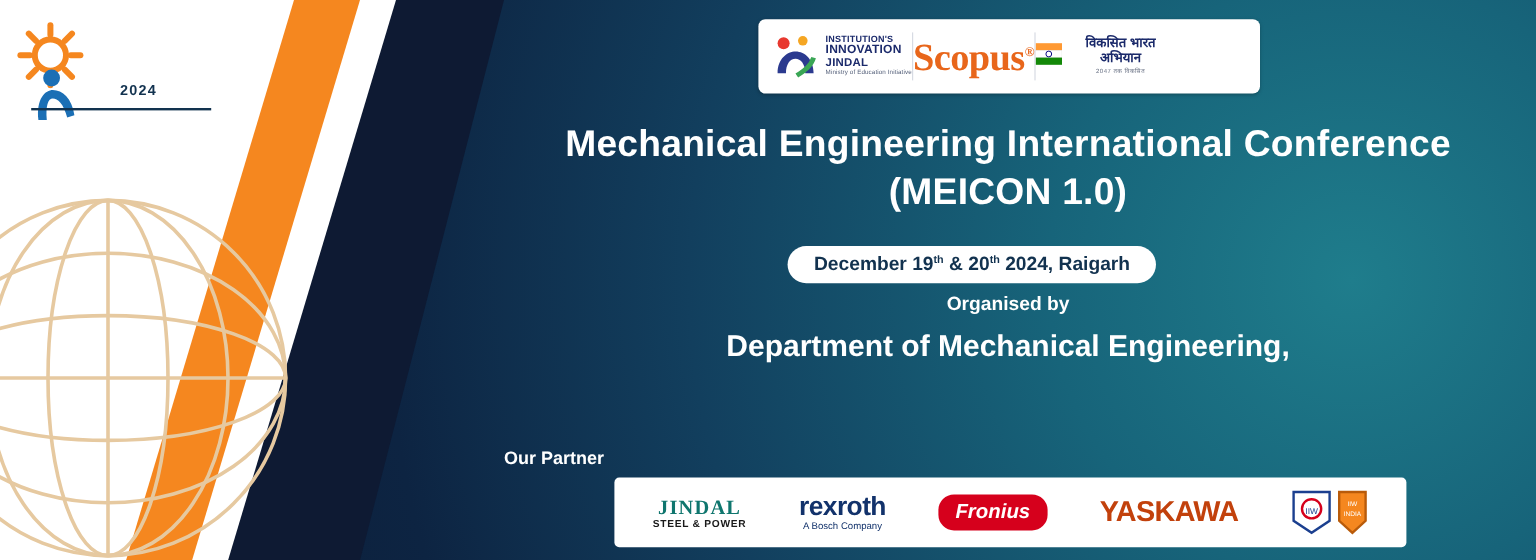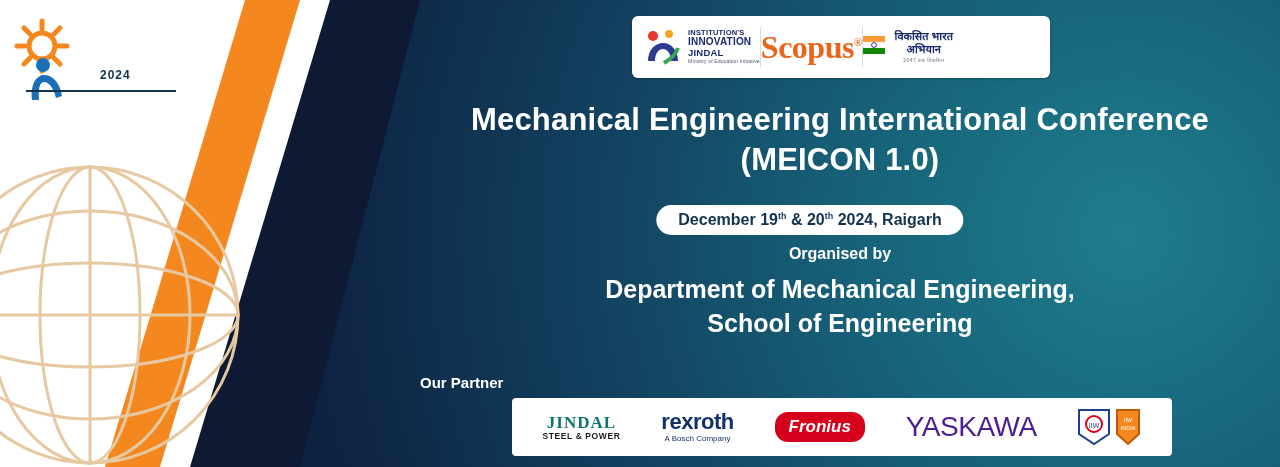--- a/index.html
+++ b/index.html
@@ -81,21 +81,21 @@
   .iic-words .l2 { font-size:10px; font-weight:bold; color:#1b2a6b; letter-spacing:.2px;}
   .iic-words .l3 { font-size:9.5px; font-weight:bold; color:#1b2a6b; letter-spacing:.2px;}
   .iic-words .l4 { font-size:5.2px; color:#55607a; letter-spacing:.1px; margin-top:1px;}
   .divider-v { width:1px; height:40px; background:#d7dbe3; }
   .scopus {
     font-family:"Liberation Serif", serif;
     font-size:32px; font-weight:bold; color:#e8661b; letter-spacing:-0.5px;
     position:relative;
   }
   .scopus .reg { font-size:11px; vertical-align:super; }
-  .vb-logo { display:flex; align-items:center; gap:10px; }
+  .vb-logo { display:flex; align-items:center; gap:20px; }
   .vb-flag { width:22px; height:26px; }
   .vb-words { text-align:center; line-height:1.15; }
   .vb-words .h1 { font-size:11px; font-weight:bold; color:#1b2a6b; }
   .vb-words .h2 { font-size:11px; font-weight:bold; color:#1b2a6b; }
   .vb-words .h3 { font-size:5px; color:#6a7285; letter-spacing:.4px; margin-top:2px;}
 
   
   .title-main {
     position:absolute; left:420px; top:100px; width:840px;
     text-align:center; color:#ffffff;
@@ -145,21 +145,21 @@
   .p-rexroth .r1 { font-size:22px; font-weight:bold; color:#12326b; letter-spacing:-.5px; }
   .p-rexroth .r2 { font-size:8px; color:#12326b; margin-top:2px; }
   .p-fronius {
     background:#d6001c; border-radius:13px; padding:5px 14px;
   }
   .p-fronius span {
     color:#fff; font-style:italic; font-weight:bold; font-size:17px;
     font-family:"Liberation Sans", sans-serif;
   }
   .p-yaskawa {
-    color:#4c1d95; font-weight:normal; font-size:28px; letter-spacing:-.5px;
+    color:#c2410c; font-weight:bold; font-size:24px; letter-spacing:-.5px;
   }
   .p-iw { display:flex; align-items:center; gap:4px; }
   .iw-badge {
     width:34px; height:38px;
   }
   .iw-badge2 { width:26px; height:38px; }
 </style>
 </head>
 <body>
 
@@ -250,21 +250,20 @@
   </div>
 
   <div class="date-pill">
     <span>December 19</span><sup>th</sup><span> &amp; 20</span><sup>th</sup><span> 2024, Raigarh</span>
   </div>
 
   <div class="organised">Organised by</div>
 
   <div class="dept">
     <div>Department of Mechanical Engineering,</div>
-    <div>School of Engineering</div>
   </div>
 
   <div class="partner-label">Our Partner</div>
 
   <div class="partner-strip">
 
     <div class="p-jindal">
       <div class="j1">JINDAL</div>
       <div class="j2">STEEL &amp; POWER</div>
     </div>

